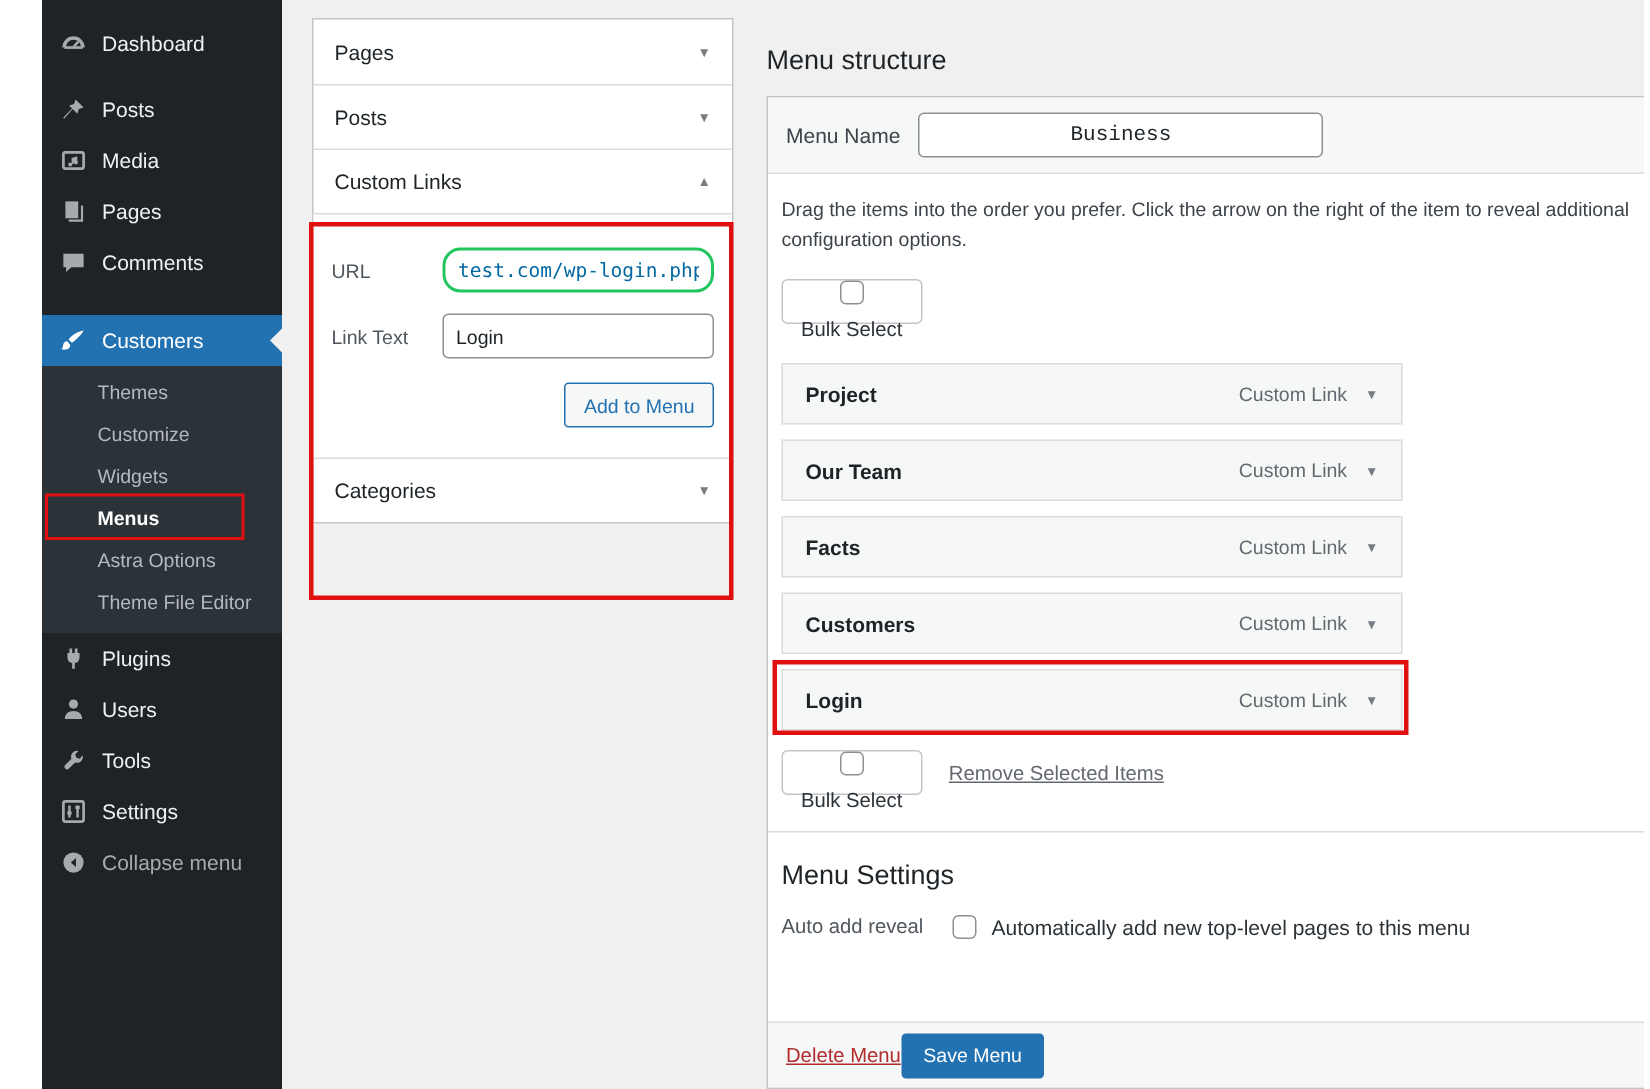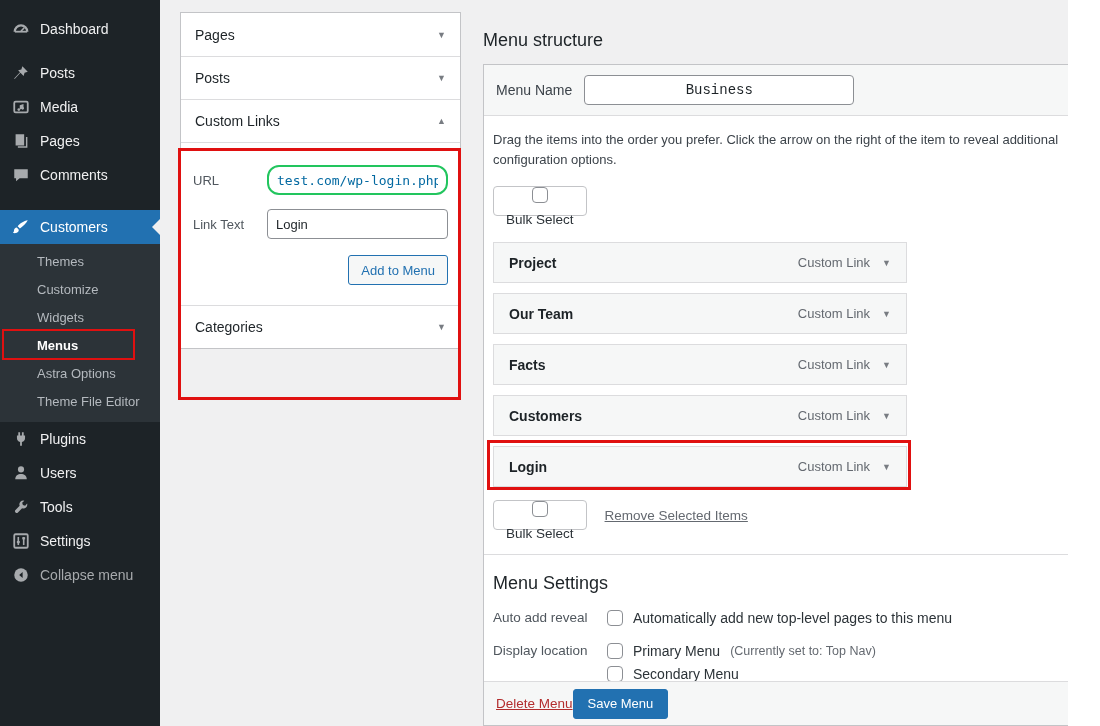--- a/index.html
+++ b/index.html
@@ -1,18 +1,18 @@
 <!DOCTYPE html>
 <html><head>
 <meta charset="utf-8">
 <style>
   * { box-sizing: border-box; }
   html,body { margin:0; padding:0; }
   body { font-family:"Liberation Sans", sans-serif; }
-  .page { position:relative; width:1068px; height:726px; background:#f0f0f1; overflow:hidden; }
+  .page { position:relative; width:1068px; height:726px; background:#f0f0f1; overflow:hidden;margin-left:28px; }
 
   
   .sidebar { position:absolute; left:0; top:0; width:160px; height:726px; background:#1d2327; padding-top:12px; }
   .mi { display:flex; align-items:center; gap:9px; height:34px; padding:0 11px; color:#f0f0f1; font-size:14px; cursor:pointer; position:relative; }
   .mi .icon { width:20px; height:20px; color:#a7aaad; flex:none; display:flex; align-items:center; justify-content:center; }
   .mi.active { background:#2271b1; color:#fff; }
   .mi.active .icon { color:#fff; }
   .mi.active::after { content:""; position:absolute; right:0; top:50%; margin-top:-8px; border:8px solid transparent; border-right-color:#f0f0f1; }
   .mi.dim { color:#a7aaad; }
   .gap10 { height:10px; } .gap18 { height:18px; }
@@ -288,34 +288,20 @@
         <h3 class="settings-head">Menu Settings</h3>
 
         <div class="setrow">
           <span class="setlabel">Auto add reveal</span>
           <span class="setopt">
             <span class="checkbox"></span>
             <span>Automatically add new top-level pages to this menu</span>
           </span>
         </div>
 
-        <div class="setrow">
-          <span class="setlabel">Display location</span>
-          <div class="loccol">
-            <span class="setopt">
-              <span class="checkbox"></span>
-              <span>Primary Menu</span>
-              <span class="note">(Currently set to: Top Nav)</span>
-            </span>
-            <span class="setopt">
-              <span class="checkbox"></span>
-              <span>Secondary Menu</span>
-            </span>
-          </div>
-        </div>
       </div>
 
       <div class="panel-footer">
         <a class="deletelink">Delete Menu</a>
         <button class="btn-primary">Save Menu</button>
       </div>
     </div>
   </section>
 
   <div class="redbox" id="red-menus"></div>

